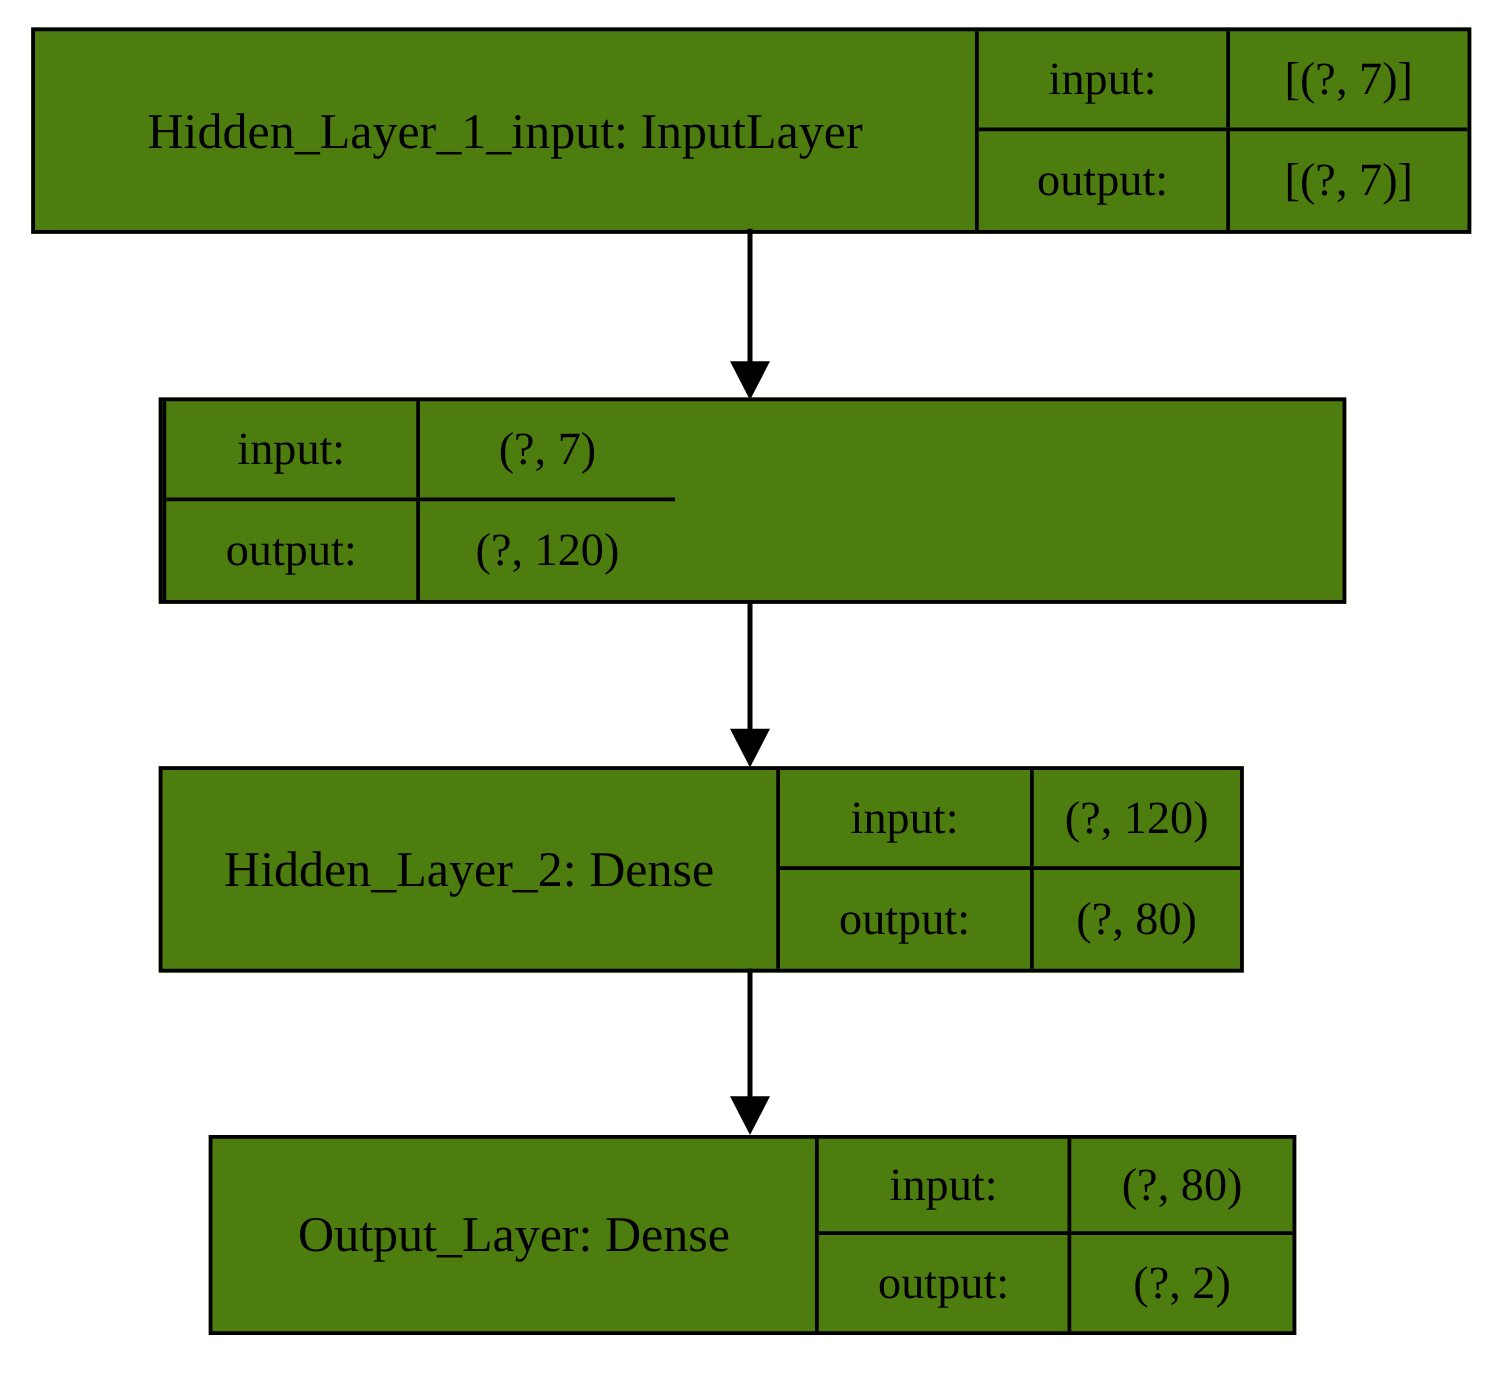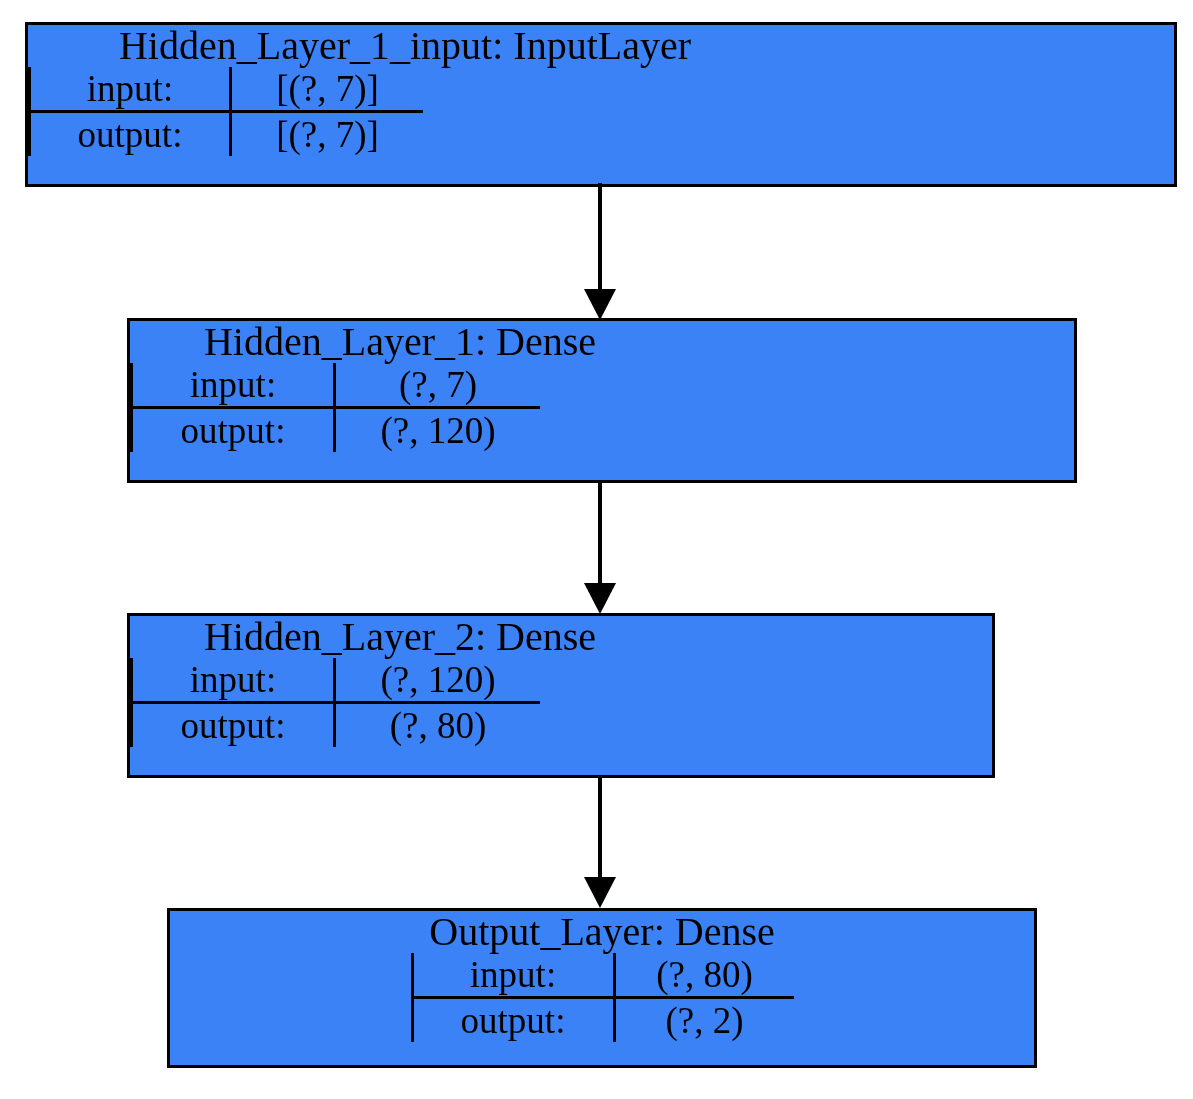--- a/index.html
+++ b/index.html
@@ -23,23 +23,23 @@
     top: 0;
     width: 1193px;
     height: 1099px;
   }
 
   
   .node {
     position: absolute;
     box-sizing: border-box;
     border: 3px solid #000000;
-    background: #3b82f6;
+    background: #4d7c0f;
     display: flex;
-    flex-direction: column;
+    flex-direction: row;
     align-items: stretch;
   }
 
   .node-name {
     display: flex;
     align-items: center;
     justify-content: center;
     box-sizing: border-box;
     padding: 0 10px;
     text-align: center;
@@ -120,21 +120,20 @@
       </div>
     </div>
   </div>
 
   <svg class="edge" style="left:570px; top:183px;" width="60" height="140" viewBox="0 0 60 140">
     <line class="edge-line" x1="30" y1="0" x2="30" y2="110"></line>
     <polygon class="edge-head" points="14,106 46,106 30,137"></polygon>
   </svg>
 
   <div class="node" id="node-2" style="left:127px; top:318px; width:950px; height:165px;">
-    <div class="node-name" style="width:540px;">Hidden_Layer_1: Dense</div>
     <div class="node-io" style="width:410px;">
       <div class="io-row top">
         <div class="io-key" style="width:200px;">input:</div>
         <div class="io-val">(?, 7)</div>
       </div>
       <div class="io-row">
         <div class="io-key" style="width:200px;">output:</div>
         <div class="io-val">(?, 120)</div>
       </div>
     </div>
@@ -157,21 +156,21 @@
         <div class="io-val">(?, 80)</div>
       </div>
     </div>
   </div>
 
   <svg class="edge" style="left:570px; top:775px;" width="60" height="140" viewBox="0 0 60 140">
     <line class="edge-line" x1="30" y1="0" x2="30" y2="106"></line>
     <polygon class="edge-head" points="14,102 46,102 30,133"></polygon>
   </svg>
 
-  <div class="node" id="node-4" style="left:167px; top:908px; width:870px; height:160px;align-items:center;">
+  <div class="node" id="node-4" style="left:167px; top:908px; width:870px; height:160px;">
     <div class="node-name" style="width:484px;">Output_Layer: Dense</div>
     <div class="node-io" style="width:383px;">
       <div class="io-row top">
         <div class="io-key" style="width:199px;">input:</div>
         <div class="io-val">(?, 80)</div>
       </div>
       <div class="io-row">
         <div class="io-key" style="width:199px;">output:</div>
         <div class="io-val">(?, 2)</div>
       </div>

